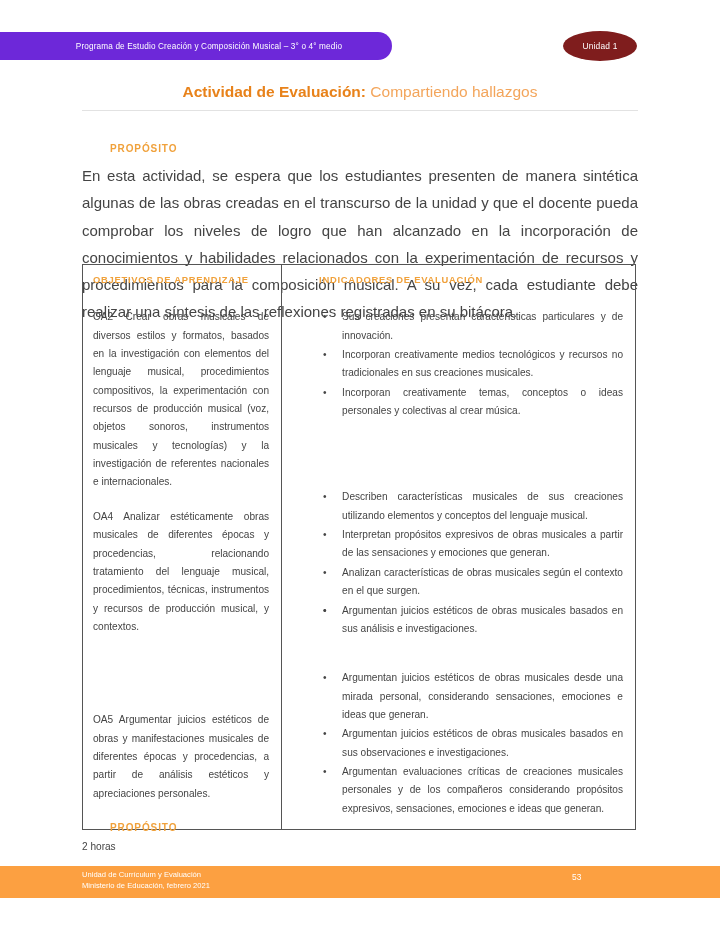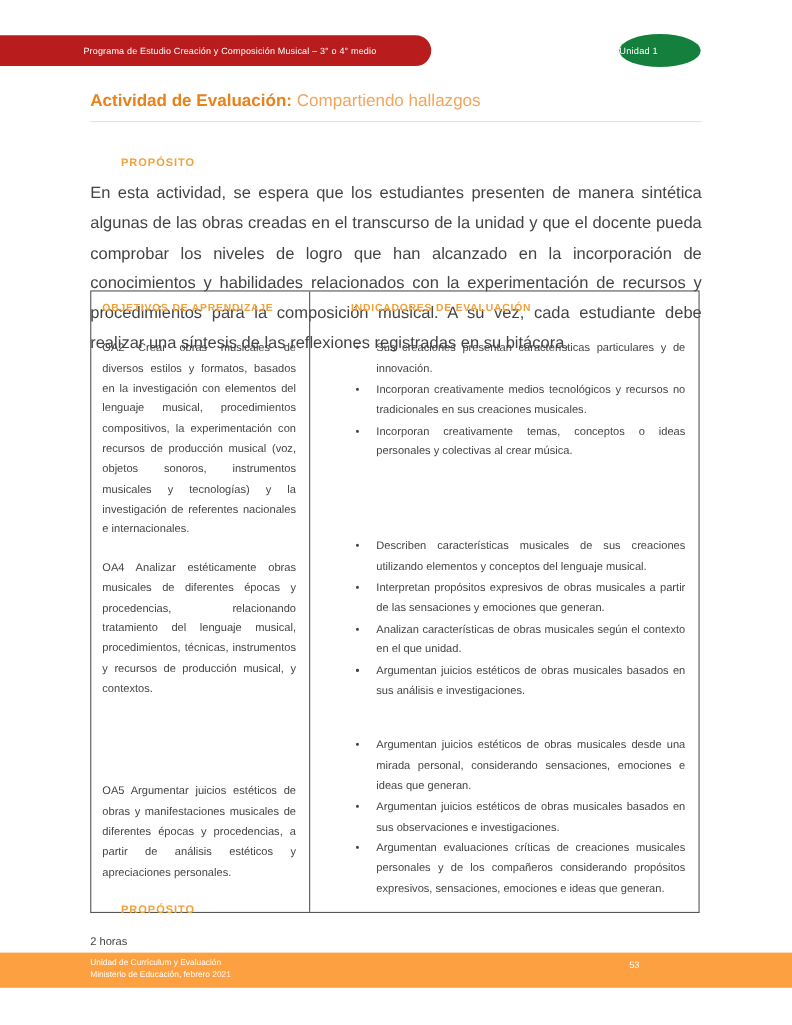--- a/index.html
+++ b/index.html
@@ -16,60 +16,62 @@
     overflow: hidden;
   }
 
   
   .header-band {
     position: absolute;
     left: 0;
     top: 32px;
     width: 392px;
     height: 28px;
-    background: #b91c1c;
+    background: #6d28d9;
     border-top-right-radius: 14px;
     border-bottom-right-radius: 14px;
     display: flex;
     align-items: center;
     justify-content: center;
   }
   .header-band-text {
     color: #ffffff;
     font-size: 8.2px;
     letter-spacing: 0.15px;
     white-space: nowrap;
     padding-left: 26px;
   }
 
   .unit-badge {
     position: absolute;
     left: 563px;
     top: 31px;
     width: 74px;
     height: 30px;
-    background: #15803d;
+    background: #7f1d1d;
     border-radius: 50%;
     display: flex;
     align-items: center;
+    justify-content: center;
   }
   .unit-badge-text {
     color: #ffffff;
     font-size: 8.4px;
     letter-spacing: 0.2px;
   }
 
   .doc-title {
     position: absolute;
     left: 82px;
     top: 82px;
     width: 556px;
     font-size: 15.5px;
     line-height: 1.25;
     white-space: nowrap;
+    text-align: center;
   }
   .doc-title .strong {
     color: #E8821A;
     font-weight: bold;
   }
   .doc-title .light {
     color: #F3A55B;
     font-weight: normal;
   }
   .title-rule {
@@ -167,21 +169,21 @@
   }
 
   
   .duracion-block {
     position: absolute;
     left: 82px;
     top: 822px;
     width: 556px;
   }
   .duracion-value {
-    margin-top: 16px;
+    margin-top: 6px;
     font-size: 10.1px;
     line-height: 1.5;
     color: #444444;
   }
 
   
   .footer-band {
     position: absolute;
     left: 0;
     top: 866px;
@@ -261,21 +263,21 @@
           <li class="ind-item">
             <span class="bullet">•</span>
             <span>Describen características musicales de sus creaciones utilizando elementos y conceptos del lenguaje musical.</span>
           </li>
           <li class="ind-item">
             <span class="bullet">•</span>
             <span>Interpretan propósitos expresivos de obras musicales a partir de las sensaciones y emociones que generan.</span>
           </li>
           <li class="ind-item">
             <span class="bullet">•</span>
-            <span>Analizan características de obras musicales según el contexto en el que unidad.</span>
+            <span>Analizan características de obras musicales según el contexto en el que surgen.</span>
           </li>
           <li class="ind-item">
             <span class="bullet">•</span>
           </li>
           <li class="ind-item">
             <span class="bullet">•</span>
             <span>Argumentan juicios estéticos de obras musicales basados en sus análisis e investigaciones.</span>
           </li>
         </ul>
       </div>

